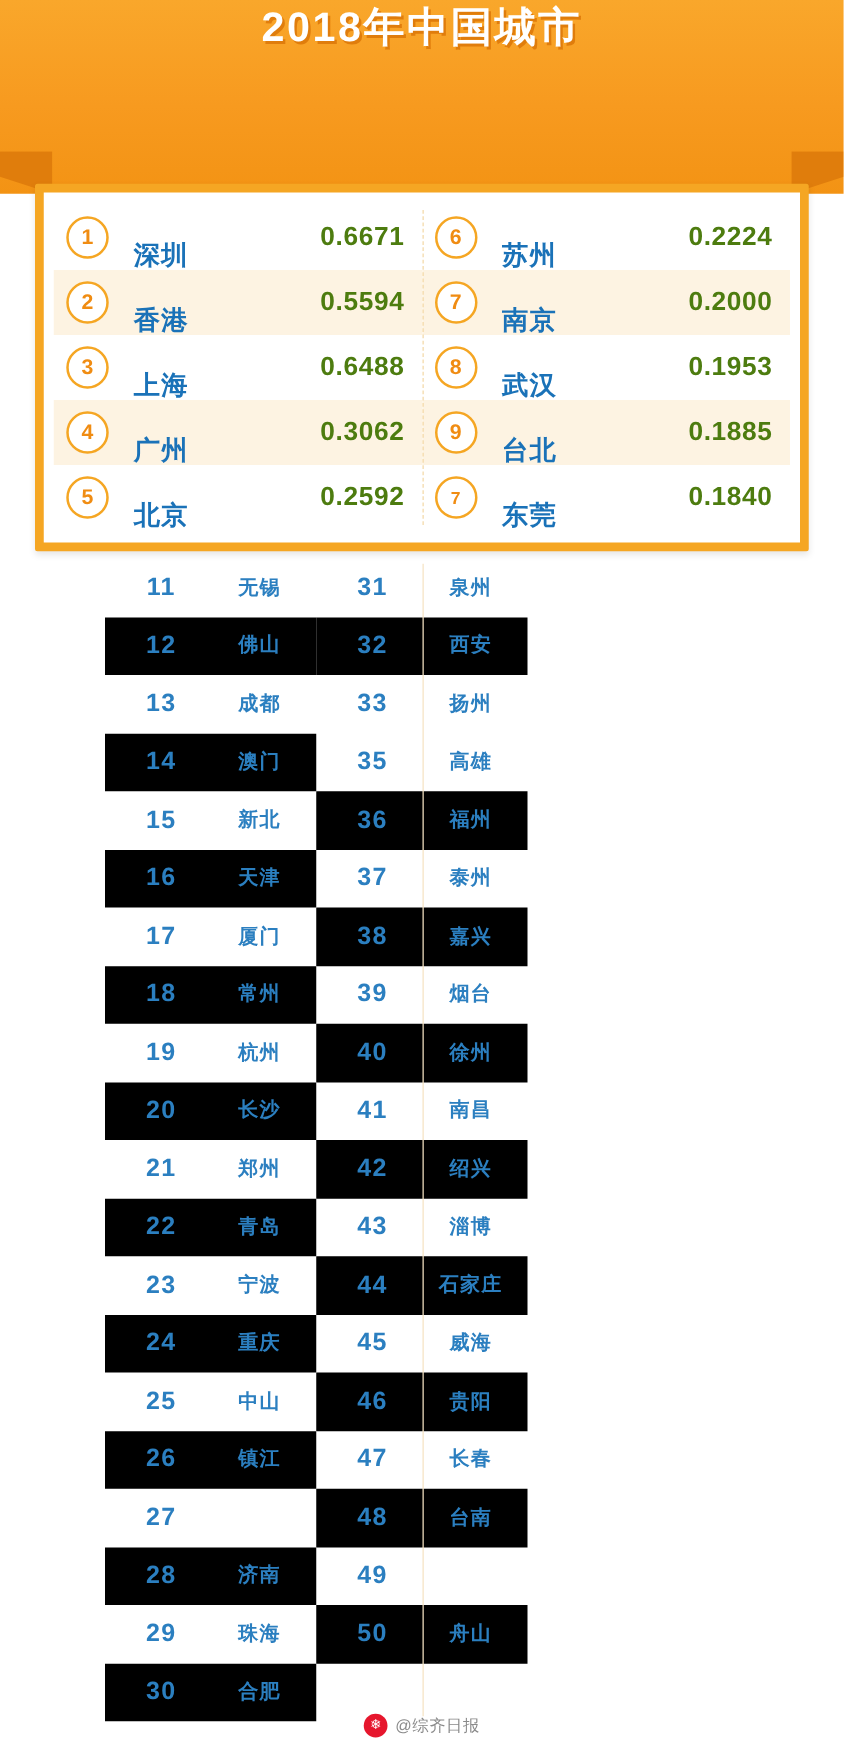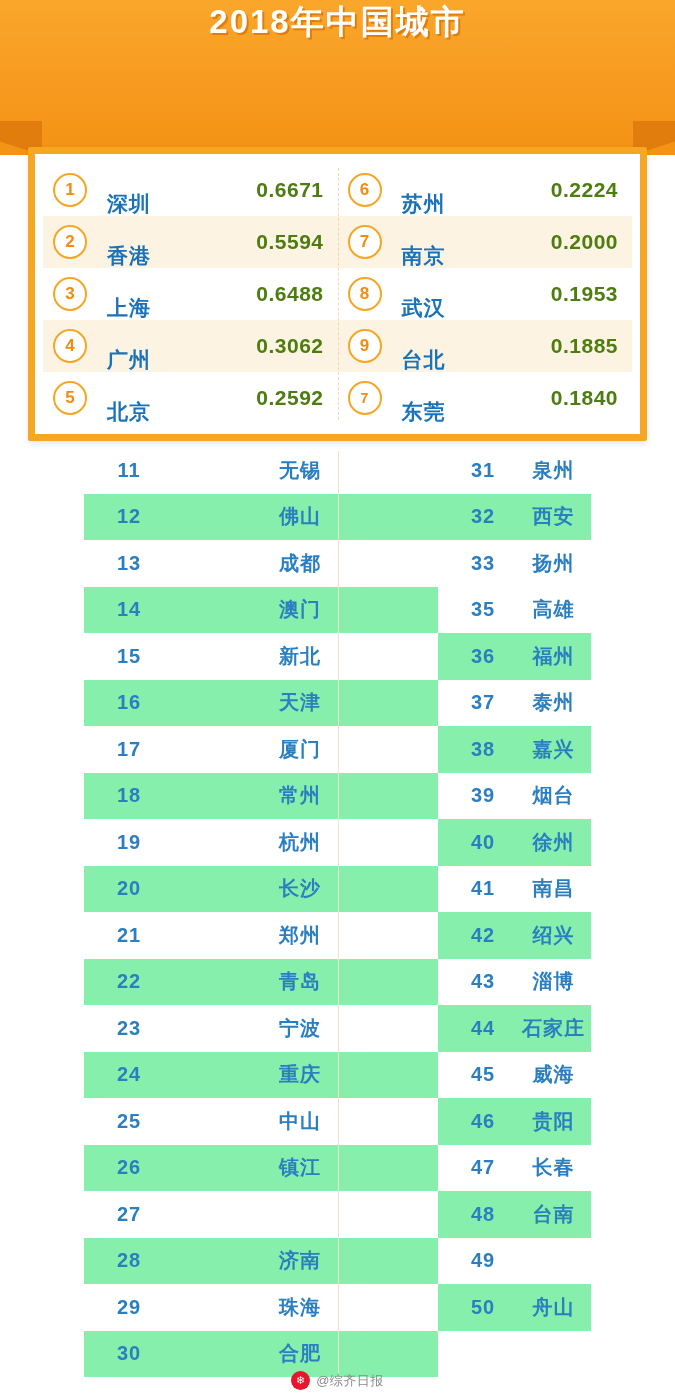--- a/index.html
+++ b/index.html
@@ -127,51 +127,51 @@
 
   
   .list-wrap {
     position: relative;
     width: 675px;
     padding: 0 84px;
     margin-top: 6px;
   }
   .list-grid {
     display: grid;
-    grid-template-columns: 1fr;
+    grid-template-columns: 1fr 1fr 1fr;
     grid-auto-flow: column;
     grid-template-rows: repeat(20, 46.5px);
     position: relative;
   }
   .list-grid::after {
     content: "";
     position: absolute;
     top: 4px; bottom: 4px;
     left: 50%;
     width: 1px;
     background: #f6e3c4;
   }
   .list-row {
     display: flex;
     align-items: center;
     padding: 0 6px;
   }
-  .list-row.alt { background: #86efac; }
+  .list-row.alt { background: #000000; }
   .list-rank {
     flex: 0 0 78px;
     text-align: center;
     font-size: 20px;
     font-weight: bold;
     color: #2b7fc0;
     letter-spacing: 1px;
   }
   .list-city {
     flex: 1 1 auto;
     text-align: center;
-    font-size: 20px;
+    font-size: 16px;
     font-weight: bold;
     color: #2b7fc0;
     letter-spacing: 1px;
   }
 
   
   .footer {
     position: absolute;
     left: 0; right: 0; bottom: 8px;
     text-align: center;

